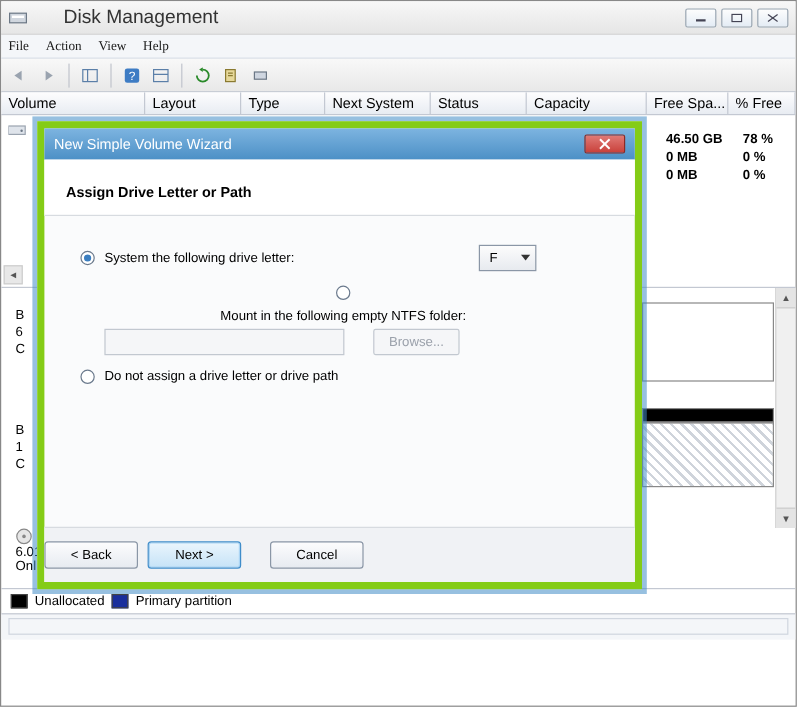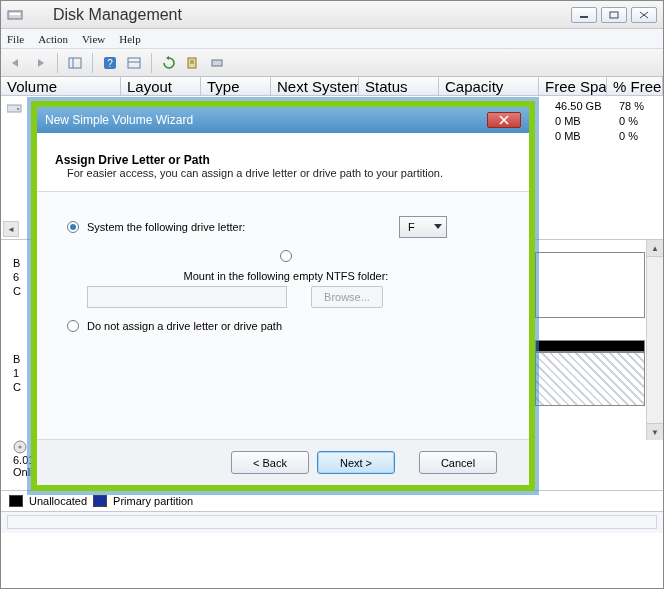--- a/index.html
+++ b/index.html
@@ -8,25 +8,25 @@
   .titlebar { height:28px; background:linear-gradient(#f7f7f7,#e6e6e6); border-bottom:1px solid #c8c8c8; display:flex; align-items:center; padding:0 6px; }
   .titlebar .app-icon { width:16px; height:16px; margin-right:6px; }
   .titlebar .title { flex:1; color:#333; font-size:16px;margin-left:24px; }
   .win-btns { display:flex; gap:4px; }
   .win-btn { width:26px; height:16px; border:1px solid #9aa7b3; border-radius:2px; background:linear-gradient(#fdfdfd,#e4ecf5); display:flex; align-items:center; justify-content:center; font-size:10px; color:#445; cursor:default; }
   .menubar { height:20px; background:#f4f6f9; border-bottom:1px solid #d5dce5; display:flex; align-items:center; padding:0 6px; gap:14px; color:#1a1a1a; }
   .menubar span { cursor:default;font-family:Liberation Serif, serif; }
   .toolbar { height:28px; background:linear-gradient(#f8f8f8,#e8e8e8); border-bottom:1px solid #bcc2cc; display:flex; align-items:center; padding:0 4px; gap:2px; }
   .tb-btn { width:22px; height:22px; display:flex; align-items:center; justify-content:center; }
   .sep-v { width:1px; height:20px; background:#c0c4cc; margin:0 4px; }
-  .columns-header { height:19px; background:linear-gradient(#fdfdfe,#e8ecf2); border-bottom:1px solid #c3c8d2; display:flex; font-size:15px;justify-content:center; }
+  .columns-header { height:19px; background:linear-gradient(#fdfdfe,#e8ecf2); border-bottom:1px solid #c3c8d2; display:flex; font-size:12px;justify-content:center; }
   .col { border-right:1px solid #c3c8d2; padding:2px 6px; display:flex; align-items:center; white-space:nowrap; overflow:hidden; }
   .col-w1{width:120px}.col-w2{width:80px}.col-w3{width:70px}.col-w4{width:88px}.col-w5{width:80px}.col-w6{width:100px}.col-w7{width:68px}.col-w8{flex:1}
   .vol-body { position:relative; height:144px; border-bottom:1px solid #c3c8d2; }
-  .right-cols { position:absolute; right:0; top:2px; font-size:11px; padding-top:2px; }
+  .right-cols { position:absolute; right:0; top:12px; font-size:11px; padding-top:2px;font-weight:bold; }
   .right-cols .rrow { display:flex; height:15px; }
   .right-cols .c7 { width:68px; padding-left:6px; }
   .right-cols .c8 { width:46px; padding-left:2px; }
   .bottom-area { position:relative; height:200px; }
   .disk-info { position:absolute; left:12px; top:0; width:96px; font-size:11px; }
   .disk-partition { position:absolute; left:116px; top:0; font-size:11px; }
   .scroll-track { position:absolute; right:0; top:0; width:17px; bottom:0; background:#f0f0f0; border-left:1px solid #d0d0d0; }
   .scroll-arrow { height:17px; background:#e4e4e4; border-bottom:1px solid #ccc; display:flex; align-items:center; justify-content:center; font-size:8px; color:#555; }
   .scroll-arrow.bottom{position:absolute;bottom:0;left:0;right:0;border-top:1px solid #ccc;border-bottom:none;}
   .legend { height:21px; border-top:1px solid #c3c8d2; display:flex; align-items:center; gap:6px; padding:0 8px; font-size:11px; }
@@ -48,21 +48,21 @@
   .modal-head .h1 { font-weight:bold; font-size:12px;margin-top:12px; }
   .modal-head .h2 { font-size:11px; padding-left:12px; color:#222; }
   .modal-body { padding:24px 24px 0 30px; font-size:11px; }
   .radio-row { display:flex; align-items:center; margin-bottom:12px; gap:8px; }
   .radio { width:12px; height:12px; border:1px solid #6b7a8d; border-radius:50%; display:flex; align-items:center; justify-content:center; background:#fff; }
   .radio.sel::after{content:'';width:6px;height:6px;border-radius:50%;background:#3b7ec0;}
   .drive-select { margin-left:auto; width:48px; height:22px; border:1px solid #8a96a6; background:linear-gradient(#fcfcfc,#e7eaef); display:flex; align-items:center; justify-content:space-between; padding:0 4px 0 8px; font-size:11px; }
   .mount-row{display:flex; align-items:center; gap:24px; margin:4px 0 12px 0;}
   .mount-input { width:200px; height:22px; border:1px solid #c2c8d0; background:#f5f6f8; margin-left:20px; }
   .browse-btn { width:72px; height:22px; border:1px solid #c2c8d0; border-radius:2px; background:#f5f6f8; color:#9ba1ab; display:flex; align-items:center; justify-content:center; }
-  .modal-footer { position:absolute; bottom:0; left:0; right:0; height:46px; border-top:1px solid #d7dbe0; background:#f0f2f5; display:flex; align-items:center; justify-content:flex-end; gap:8px; padding-right:32px; }
+  .modal-footer { position:absolute; bottom:0; left:0; right:0; height:46px; border-top:1px solid #d7dbe0; background:#f0f2f5; display:flex; align-items:center; gap:8px; padding-right:32px; }
   .btn { width:78px; height:23px; border:1px solid #8a96a6; border-radius:3px; background:linear-gradient(#fcfcfd,#e7ebf1); display:flex; align-items:center; justify-content:center; font-size:11px; }
   .btn.default { border:1px solid #3f8dca; box-shadow:0 0 0 1px #aad4f4 inset; background:linear-gradient(#eaf5fd,#c6e3f7); }
   svg { display:block; }
 </style>
 </head>
 <body>
 
 <div class="titlebar">
   <span class="app-icon">
     <svg width="16" height="16">
@@ -249,21 +249,20 @@
     <span class="t">New Simple Volume Wizard</span>
     <div class="modal-close">
       <svg width="12" height="10">
           <line x1="2" y1="1" x2="10" y2="9" stroke="#fff" stroke-width="1.6"></line>
           <line x1="10" y1="1" x2="2" y2="9" stroke="#fff" stroke-width="1.6"></line>
         </svg>
     </div>
   </div>
   <div class="modal-head">
     <div class="h1">Assign Drive Letter or Path</div>
-    <div class="h2">For easier access, you can assign a drive letter or drive path to your partition.</div>
   </div>
   <div class="modal-body">
 
     <div class="radio-row" style="width:380px;">
       <span class="radio sel"></span>
       <span>System the following drive letter:</span>
       <div class="drive-select">
         <span>F</span>
         <span>
             <svg width="8" height="6">

